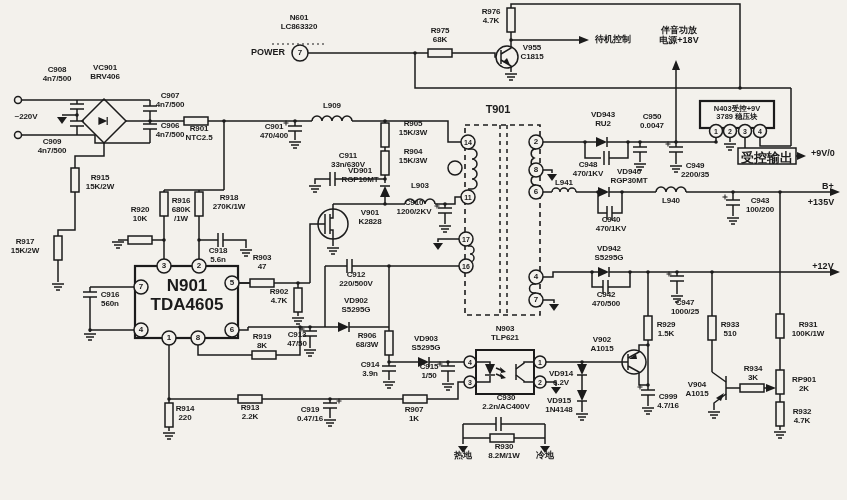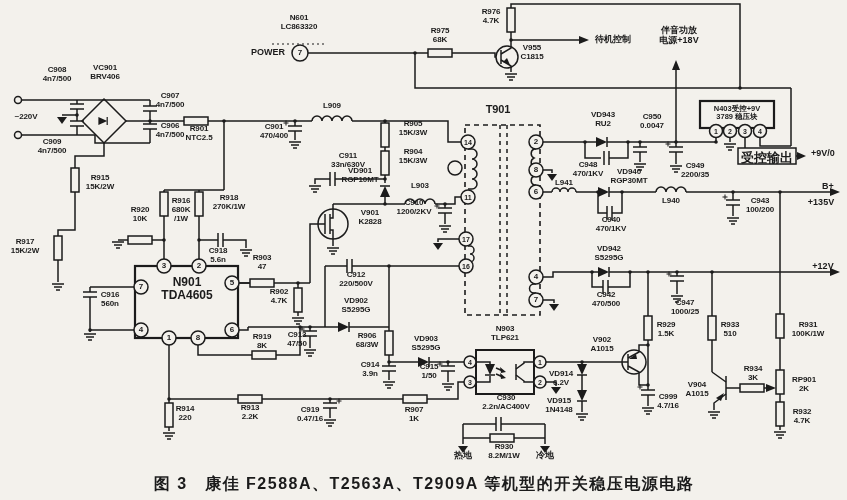--- a/index.html
+++ b/index.html
@@ -4,21 +4,21 @@
 <style>
   html,body{margin:0;padding:0;background:#e8e6e1}
   .stage{position:relative;width:847px;height:500px;background:#f3f1ec;
          font-family:"Liberation Sans",sans-serif;color:#1b1b1b;overflow:hidden}
   svg{position:absolute;left:0;top:0}
   .lbl{position:absolute;transform:translateX(-50%);font-size:8px;line-height:1.12;
        text-align:center;white-space:pre-line;font-weight:bold;letter-spacing:-0.1px;z-index:2}
   .cn{font-size:9px;letter-spacing:0}
   .pin{position:absolute;transform:translate(-50%,-50%);font-size:8px;font-weight:bold;z-index:3;line-height:1}
   .pin.sm{font-size:7px}
-  .ic-name{font-size:12px;letter-spacing:0}
+  .ic-name{font-size:17px;letter-spacing:0}
   .n403t{font-size:7.5px;letter-spacing:0}
   .ctrl{font-size:13px;letter-spacing:0}
   .caption{position:absolute;transform:translateX(-50%);font-size:16px;font-weight:bold;
            white-space:nowrap;letter-spacing:1.5px;z-index:2}
 </style>
 </head>
 <body>
 
 <div class="stage">
 
@@ -635,15 +635,14 @@
 <span class="pin" style="left:536px;top:300px">7</span>
 <span class="pin sm" style="left:716px;top:131px">1</span>
 <span class="pin sm" style="left:730px;top:131px">2</span>
 <span class="pin sm" style="left:745px;top:131px">3</span>
 <span class="pin sm" style="left:760px;top:131px">4</span>
 <span class="pin sm" style="left:470px;top:362px">4</span>
 <span class="pin sm" style="left:470px;top:382px">3</span>
 <span class="pin sm" style="left:540px;top:362px">1</span>
 <span class="pin sm" style="left:540px;top:382px">2</span>
 
-<div class="caption" style="left:424px;top:474px">图 3　康佳 F2588A、T2563A、T2909A 等机型的开关稳压电源电路</div>
 
 </div>
 
 </body></html>

